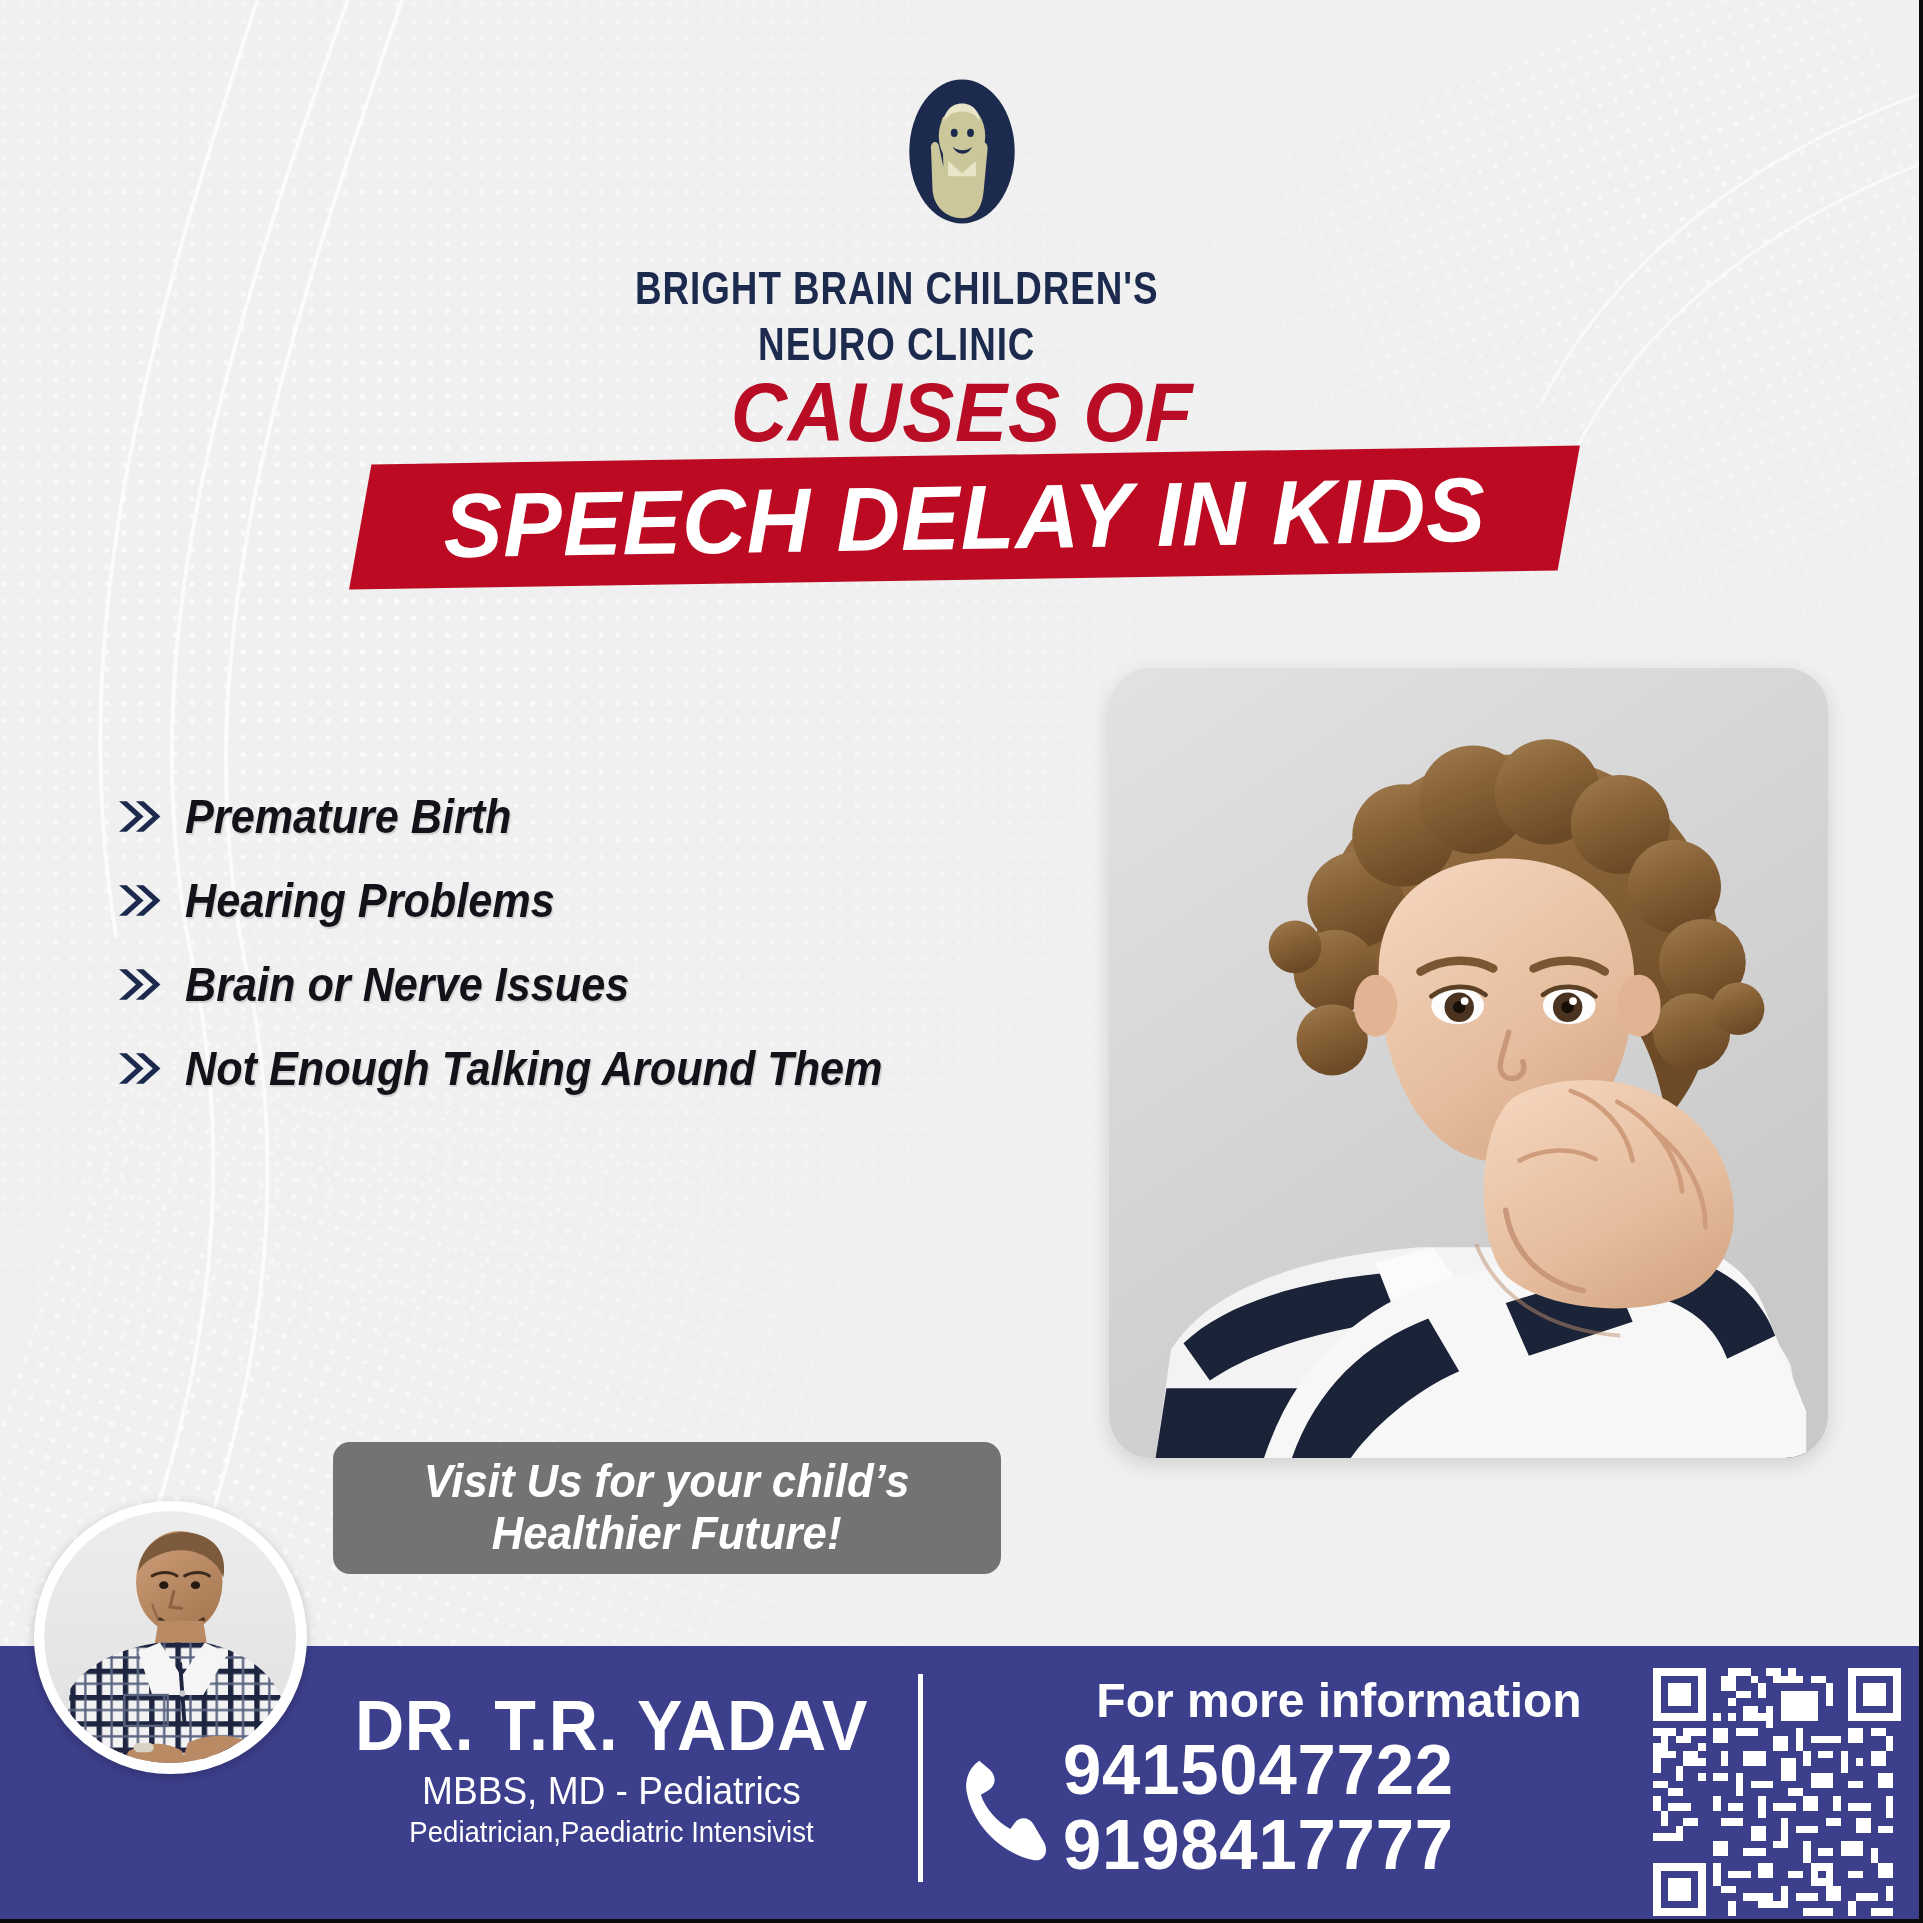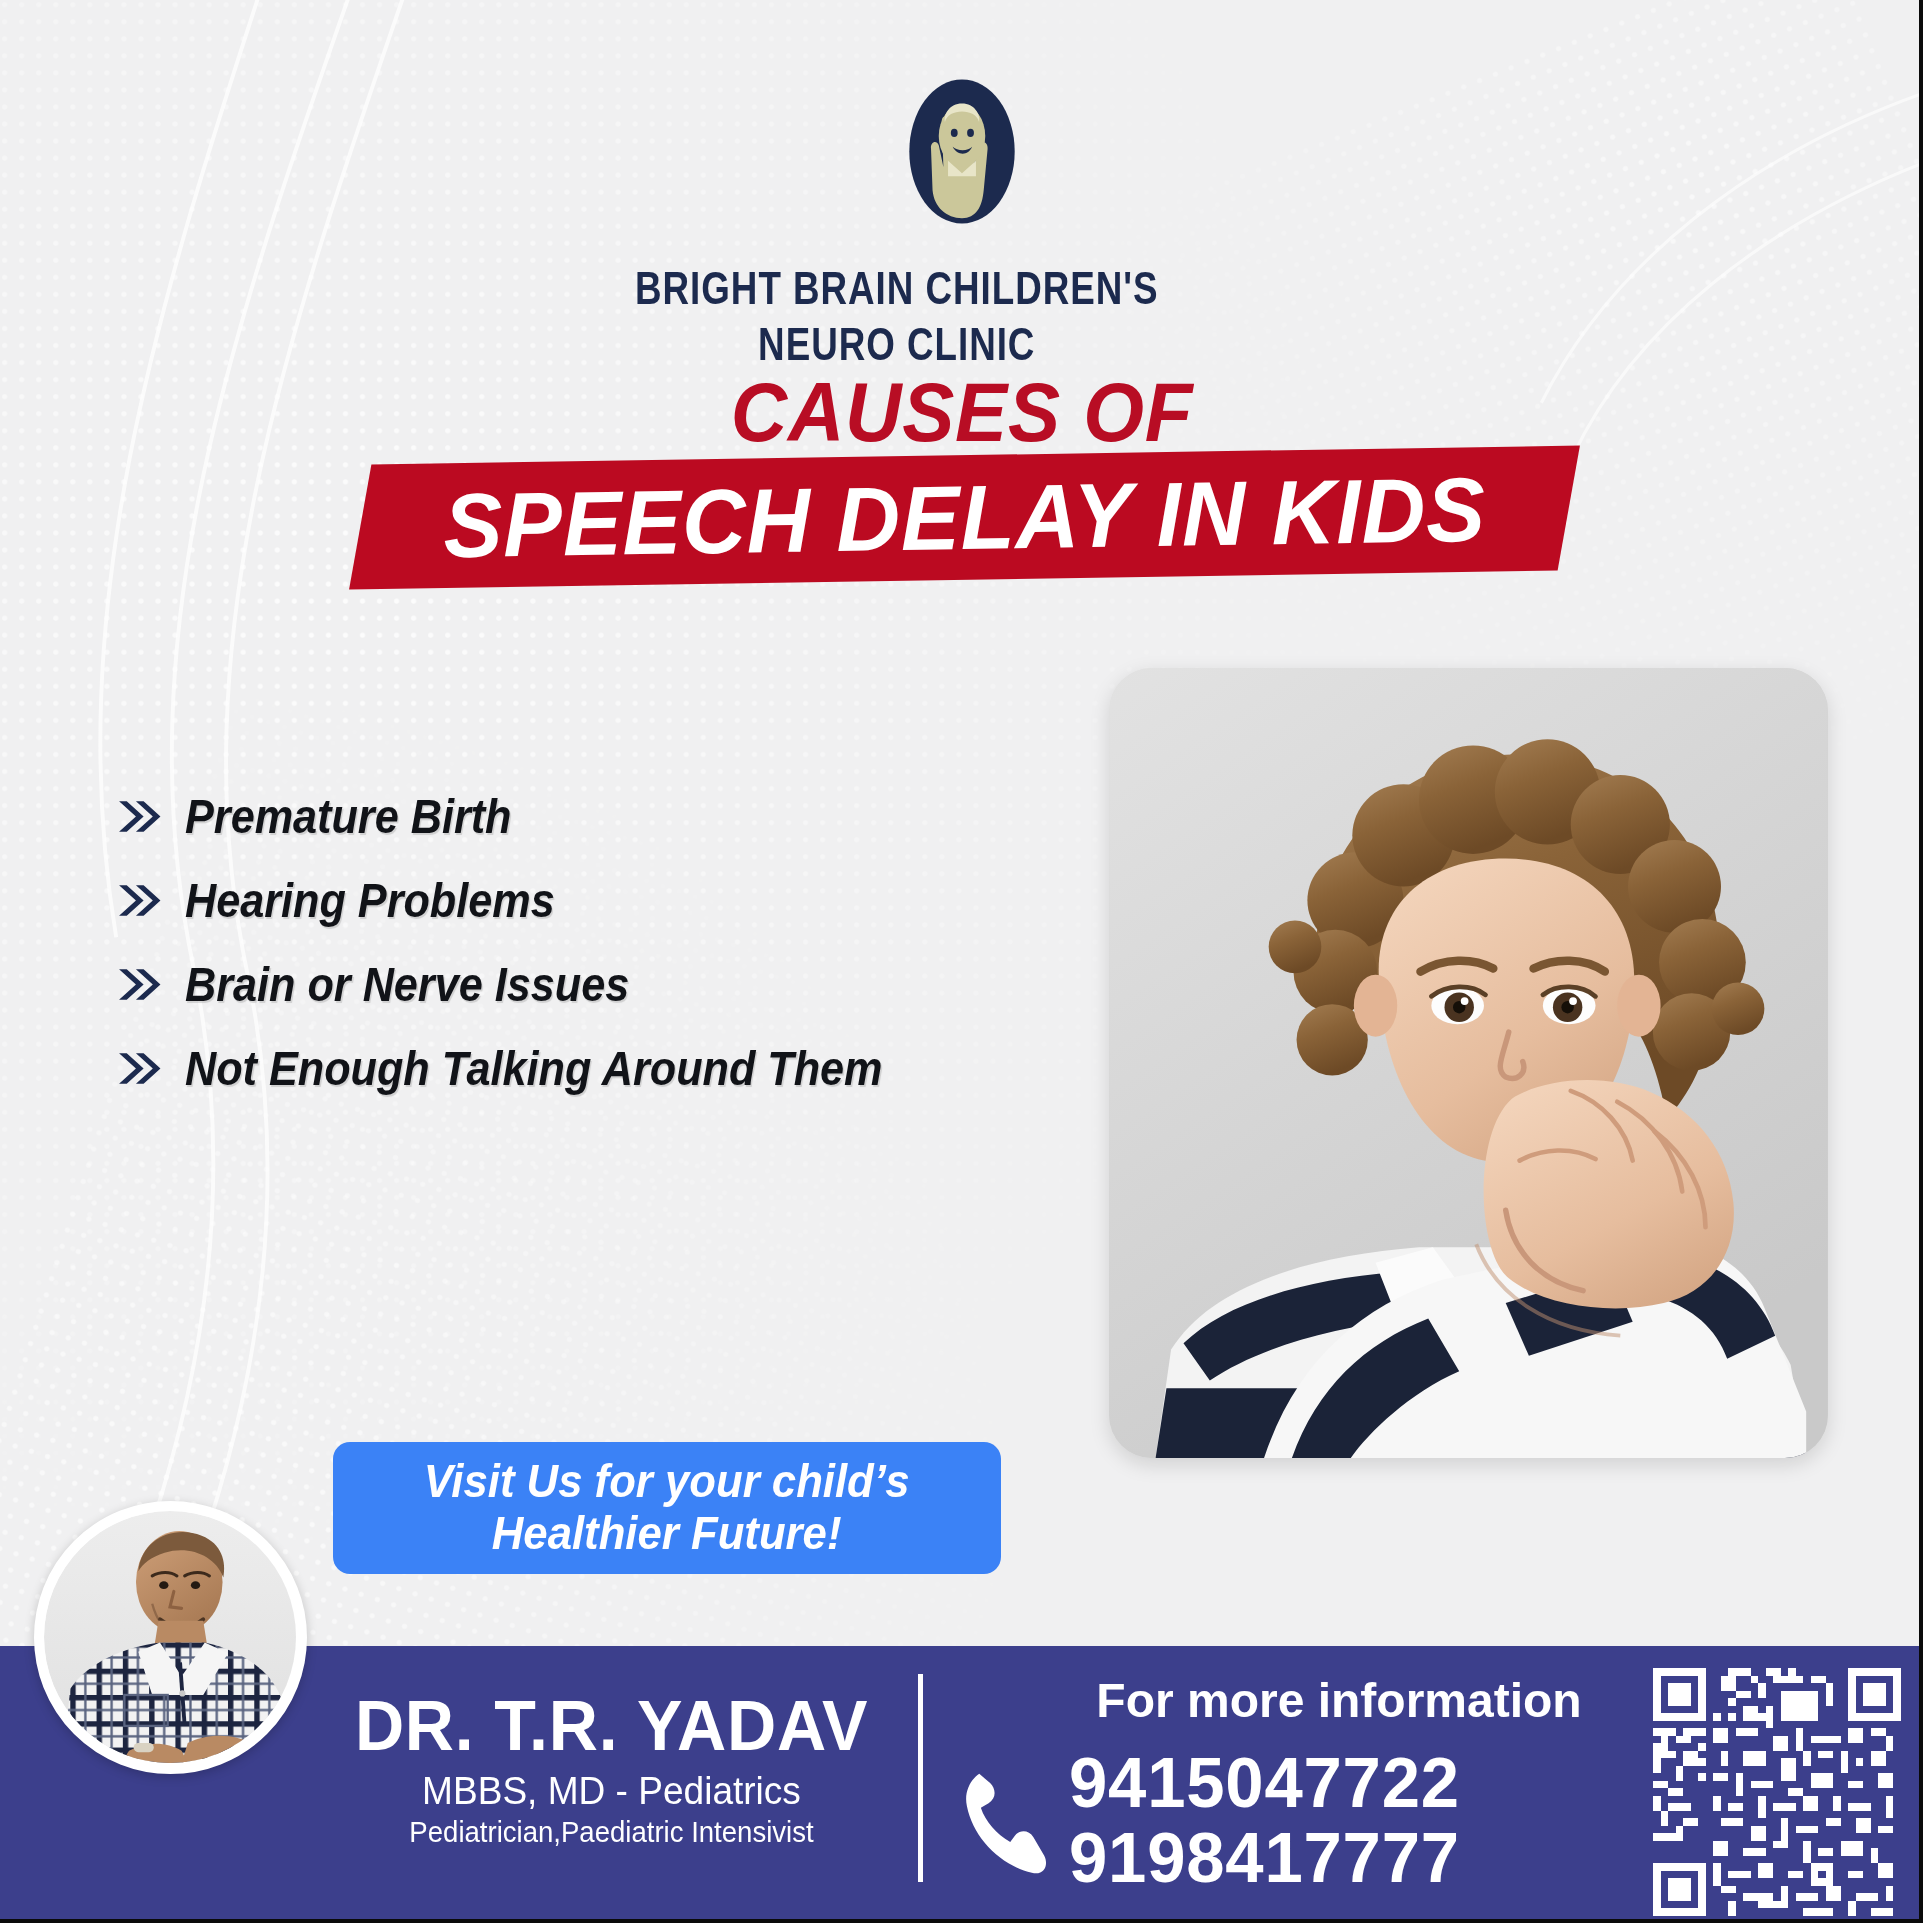--- a/index.html
+++ b/index.html
@@ -101,21 +101,21 @@
     overflow:hidden;
     background:linear-gradient(145deg,#dedede 0%,#d2d2d2 45%,#cfcfcf 100%);
     box-shadow:0 6.2px 20px rgba(0,0,0,.13);
     z-index:10;
   }
 
   
   .cta-box {
     position:absolute; left:333px; top:1442px;
     width:668px; height:132px;
-    background:#3b82f6;
+    background:#737373;
     border-radius:17px;
     display:flex; align-items:center; justify-content:center;
     z-index:12;
   }
   .cta-text {
     color:#ffffff;
     font-size:46px; font-weight:bold; font-style:italic;
     text-align:center; line-height:1.12;
     transform:scaleX(0.95);
   }
@@ -159,21 +159,21 @@
     position:absolute; left:918px; top:1674px;
     width:4.6px; height:208px; background:#ffffff; z-index:30;
   }
   .contact-block {
     position:absolute; left:956px; top:1673px; width:681px; z-index:30;
   }
   .contact-caption {
     color:#ffffff; font-size:48px; font-weight:bold;
     text-align:center; margin-left:85px;
   }
-  .contact-row { display:flex; align-items:center; gap:20px; margin-top:18px; }
+  .contact-row { display:flex; align-items:center; gap:14px; margin-top:5px; }
   .phone-icon { width:93px; height:116px; flex:none; }
   .phone-numbers {
     color:#ffffff; font-size:71px; font-weight:bold;
     line-height:1.05; letter-spacing:0.8px;
     transform:scaleX(0.97); transform-origin:left center;
   }
   .phone-numbers span { display:block; }
   .qr-code {
     position:absolute; left:1653px; top:1668px;
     width:248px; height:248px; z-index:30;

